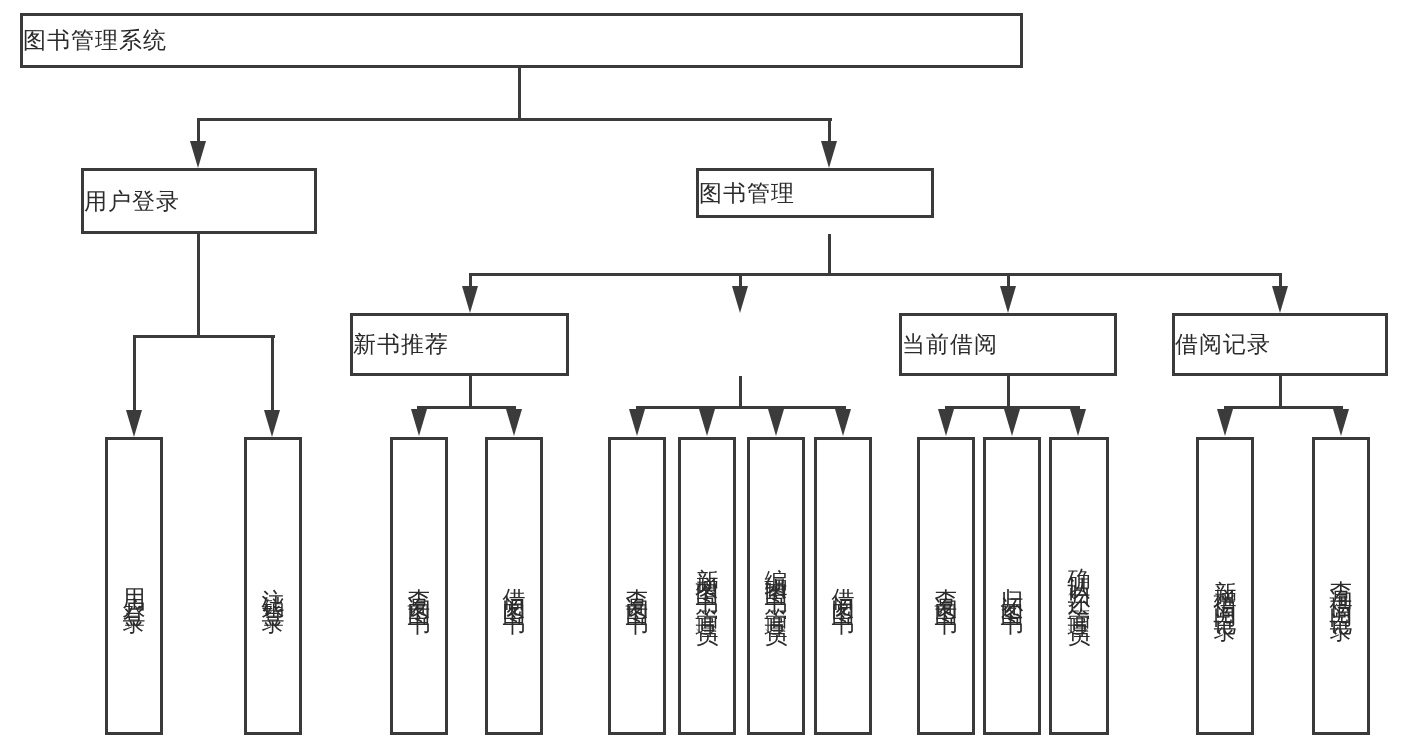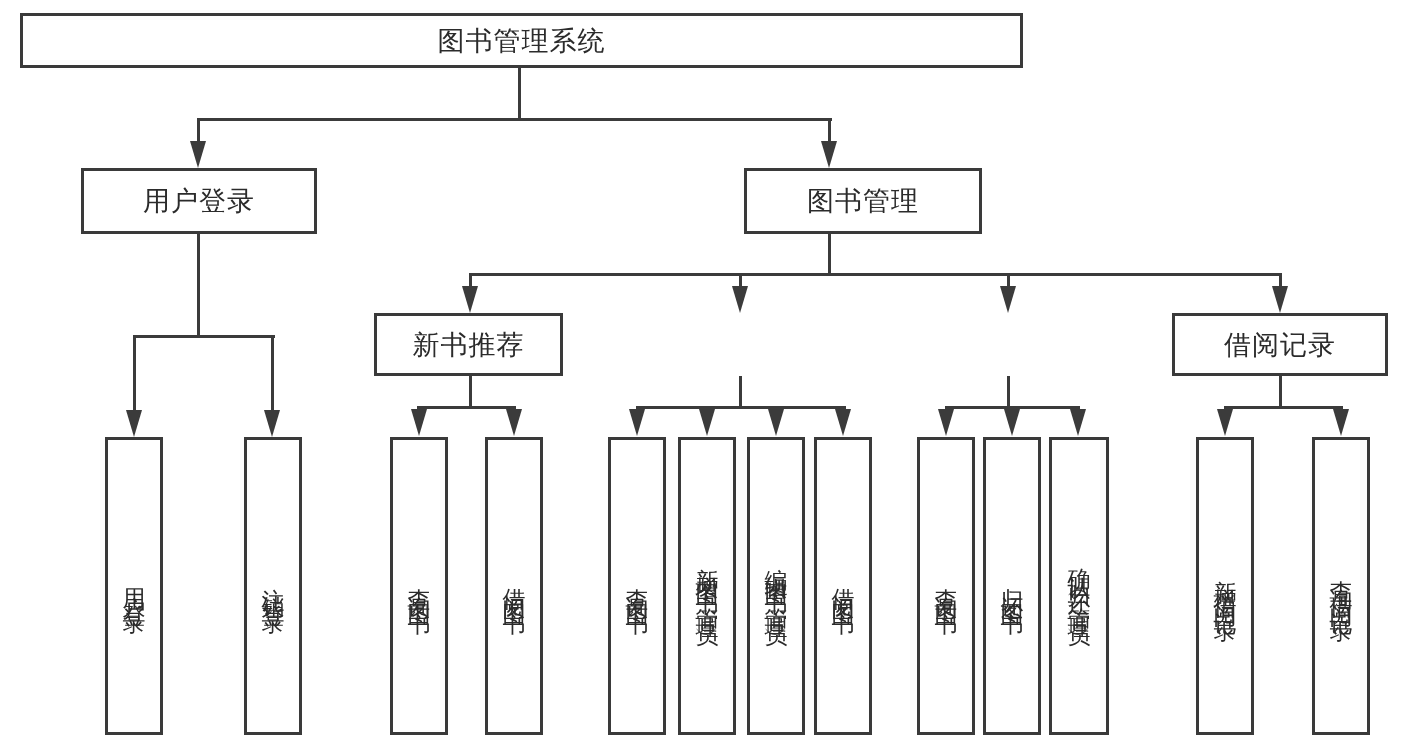--- a/index.html
+++ b/index.html
@@ -8,22 +8,22 @@
     width:1405px;height:747px;
     background:#ffffff;
     font-family:"Liberation Sans","DejaVu Sans",sans-serif;
     overflow:hidden;
   }
   .hbox{
     position:absolute;
     box-sizing:border-box;
     border:3px solid #3a3a3a;
     background:#ffffff;
-    display:flex;align-items:center;justify-content:center;
-    font-size:27px;color:#2b2b2b;
+    display:flex;align-items:center;justify-content:flex-start;
+    font-size:23px;color:#2b2b2b;
     letter-spacing:1px;
   }
   .vbox{
     position:absolute;
     box-sizing:border-box;
     border:3px solid #3a3a3a;
     background:#ffffff;
     top:437px;height:298px;width:58px;
   }
   .vbox span{
@@ -63,21 +63,21 @@
   <div class="line" style="left:518px;top:68px;width:3px;height:50px;"></div>
   <div class="line" style="left:197px;top:118px;width:635px;height:3px;"></div>
   <div class="line" style="left:197px;top:118px;width:3px;height:25px;"></div>
   <div class="arrow" style="left:190px;top:141px;"></div>
   <div class="line" style="left:828px;top:118px;width:3px;height:25px;"></div>
   <div class="arrow" style="left:821px;top:141px;"></div>
 
   <div class="hbox" style="left:81px;top:168px;width:236px;height:66px;">
     <span>用户登录</span>
   </div>
-  <div class="hbox" style="left:744px;top:168px;width:238px;height:66px;">
+  <div class="hbox" style="left:696px;top:168px;width:238px;height:50px;">
     <span>图书管理</span>
   </div>
 
   <div class="line" style="left:197px;top:234px;width:3px;height:101px;"></div>
   <div class="line" style="left:133px;top:335px;width:142px;height:3px;"></div>
   <div class="line" style="left:133px;top:335px;width:3px;height:76px;"></div>
   <div class="arrow" style="left:126px;top:410px;"></div>
   <div class="line" style="left:271px;top:335px;width:3px;height:76px;"></div>
   <div class="arrow" style="left:264px;top:410px;"></div>
 
@@ -85,22 +85,25 @@
   <div class="line" style="left:469px;top:273px;width:813px;height:3px;"></div>
   <div class="line" style="left:469px;top:273px;width:3px;height:15px;"></div>
   <div class="arrow" style="left:462px;top:286px;"></div>
   <div class="line" style="left:739px;top:273px;width:3px;height:15px;"></div>
   <div class="arrow" style="left:732px;top:286px;"></div>
   <div class="line" style="left:1007px;top:273px;width:3px;height:15px;"></div>
   <div class="arrow" style="left:1000px;top:286px;"></div>
   <div class="line" style="left:1279px;top:273px;width:3px;height:15px;"></div>
   <div class="arrow" style="left:1272px;top:286px;"></div>
 
-  <div class="hbox" style="left:374px;top:313px;width:189px;height:63px;">
+  <div class="hbox" style="left:350px;top:313px;width:219px;height:63px;">
     <span>新书推荐</span>
+  </div>
+  <div class="hbox" style="left:899px;top:313px;width:218px;height:63px;">
+    <span>当前借阅</span>
   </div>
   <div class="hbox" style="left:1172px;top:313px;width:216px;height:63px;">
     <span>借阅记录</span>
   </div>
 
   <div class="line" style="left:469px;top:376px;width:3px;height:30px;"></div>
   <div class="line" style="left:417px;top:406px;width:99px;height:3px;"></div>
   <div class="arrow" style="left:411px;top:409px;"></div>
   <div class="arrow" style="left:506px;top:409px;"></div>
 

